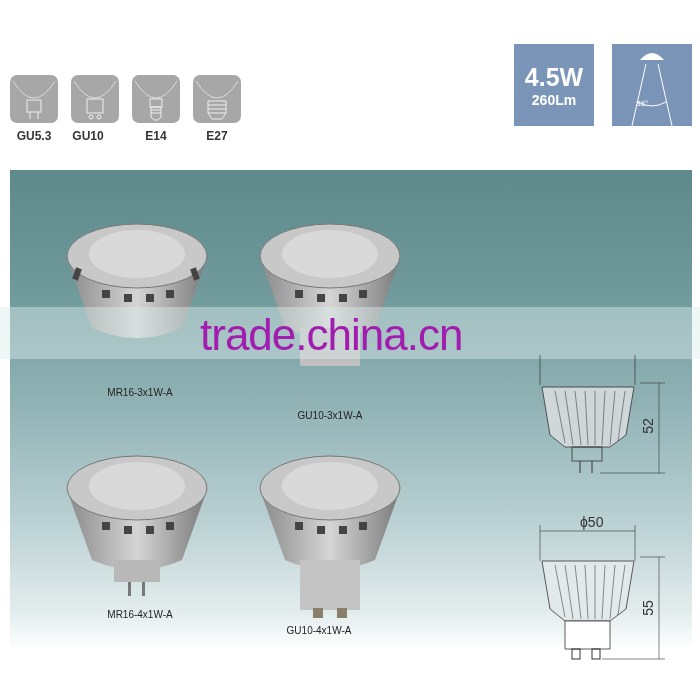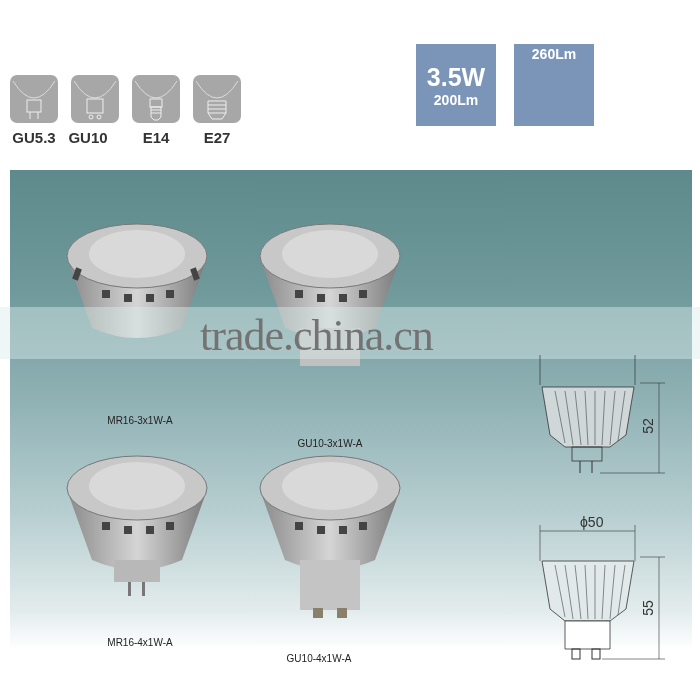--- a/index.html
+++ b/index.html
@@ -2,38 +2,38 @@
 <html><head>
 <meta charset="utf-8">
 <style>
   * { box-sizing: border-box; margin: 0; padding: 0; }
   html, body { width: 700px; height: 700px; background: #ffffff; overflow: hidden; font-family: "Liberation Sans", sans-serif; }
   .page { position: relative; width: 700px; height: 700px; background: #fff; }
 
   
   .socket { position: absolute; top: 75px; width: 48px; height: 48px; border-radius: 7px; background: #a7a7a7; overflow: hidden; }
   .socket svg { position: absolute; left: 0; top: 0; }
-  .socket-label { position: absolute; top: 129px; width: 48px; text-align: center; font-size: 15px; font-weight: bold; color: #333; }
+  .socket-label { position: absolute; top: 129px; width: 48px; text-align: center; font-size: 12px; font-weight: bold; color: #333; }
 
   
   .spec { position: absolute; top: 44px; width: 80px; height: 82px; background: #7b95b8; color: #fff; text-align: center; }
   .spec .watt { font-size: 25px; font-weight: bold; margin-top: 20px; line-height: 26px; }
   .spec .lm { font-size: 14px; font-weight: bold; line-height: 16px; margin-top: 2px; }
   .beam { position: absolute; top: 44px; left: 612px; width: 80px; height: 82px; background: #7b95b8; }
   .beam-label { position: absolute; left: 24px; top: 55px; font-size: 8px; color: #fff; }
 
   
   .panel { position: absolute; left: 10px; top: 170px; width: 682px; height: 480px;
     background: linear-gradient(to bottom, #5e8a8c 0%, #6f999b 25%, #93b4b7 50%, #b8cfd1 72%, #e3eced 92%, #ffffff 100%); }
 
   .bulb { position: absolute; }
-  .product-label { position: absolute; width: 120px; text-align: center; font-size: 10px; color: #222; margin-top: 28px; }
+  .product-label { position: absolute; width: 120px; text-align: center; font-size: 10px; color: #222; }
 
   .watermark-band { position: absolute; left: 0; top: 307px; width: 700px; height: 52px; background: rgba(220,235,236,0.45); }
-  .watermark { position: absolute; left: 200px; top: 310px; font-size: 44px; color: #737373; letter-spacing: -1px; font-family: Liberation Serif, serif; }
+  .watermark { position: absolute; left: 200px; top: 310px; font-size: 44px; color: #a21caf; letter-spacing: -1px; font-family: Liberation Sans, sans-serif; }
 
   .dim-label { position: absolute; font-size: 14px; color: #333; }
   .dim-vert { transform: rotate(-90deg); transform-origin: center; }
 </style>
 </head>
 <body>
 
 <div class="page">
 
   <div class="socket" style="left:10px">
@@ -71,26 +71,32 @@
     <svg width="48" height="48" viewBox="0 0 48 48">
         <path d="M3 6 Q24 40 45 6" fill="none" stroke="#ddd" stroke-width="1"></path>
         <path d="M15 26 h18 v12 l-4 6 h-10 l-4 -6 z" fill="none" stroke="#eee"></path>
         <line x1="15" y1="30" x2="33" y2="30" stroke="#eee"></line>
         <line x1="15" y1="34" x2="33" y2="34" stroke="#eee"></line>
         <line x1="15" y1="38" x2="33" y2="38" stroke="#eee"></line>
       </svg>
   </div>
   <div class="socket-label" style="left:193px">E27</div>
 
-  <div class="spec" style="left:416px">
-    <div class="watt">3.5W</div>
-    <div class="lm">200Lm</div>
-  </div>
   <div class="spec" style="left:514px">
+    <div class="watt">4.5W</div>
     <div class="lm">260Lm</div>
+  </div>
+  <div class="beam">
+    <svg width="80" height="82" viewBox="0 0 80 82">
+      <path d="M28 16 Q40 2 52 16 Z" fill="#fff"></path>
+      <line x1="34" y1="20" x2="20" y2="82" stroke="#fff" stroke-width="1"></line>
+      <line x1="46" y1="20" x2="60" y2="82" stroke="#fff" stroke-width="1"></line>
+      <path d="M26 58 Q40 66 54 58" fill="none" stroke="#fff" stroke-width="1"></path>
+    </svg>
+    <div class="beam-label">38°</div>
   </div>
 
   <div class="panel"></div>
 
   <svg class="bulb" style="left:62px;top:218px" width="150" height="150" viewBox="0 0 150 150">
     <defs>
         <linearGradient id="g1" x1="0" x2="1">
           <stop offset="0" stop-color="#8a8a8a"></stop>
           <stop offset="0.5" stop-color="#d5d5d5"></stop>
           <stop offset="1" stop-color="#7a7a7a"></stop>

